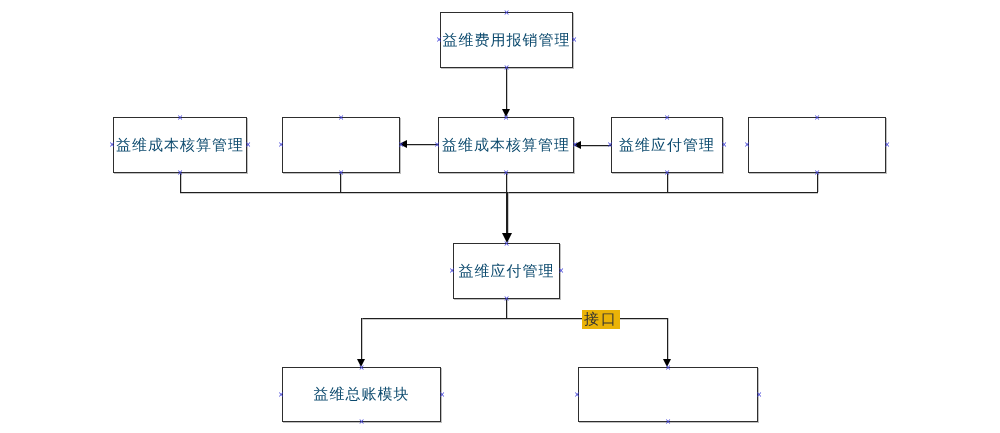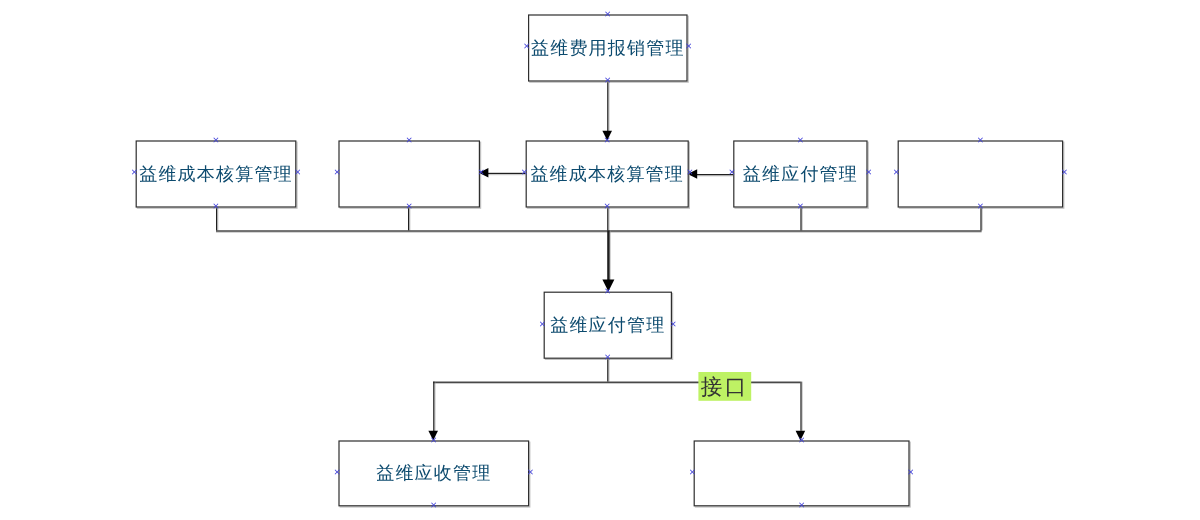--- a/index.html
+++ b/index.html
@@ -30,21 +30,21 @@
   .lh { height:1px; box-shadow:0 1px 0 rgba(150,150,150,.5); }
   .lv { width:1px;  box-shadow:1px 0 0 rgba(150,150,150,.5); }
   .lv.thick { width:2px; }
   
   .ah { position:absolute; width:0; height:0; border-style:solid; }
   .ah-down     { border-width:8px 4px 0 4px;  border-color:#000 transparent transparent transparent; }
   .ah-down-big { border-width:10px 5px 0 5px; border-color:#000 transparent transparent transparent; }
   .ah-left     { border-width:4px 8px 4px 0;  border-color:transparent #000 transparent transparent; }
   
   .edge-label {
-    position:absolute; font-size:18px; color:#333333; background:#bef264;
+    position:absolute; font-size:15px; color:#333333; background:#eab308;
     padding:0 2px; letter-spacing:2px; z-index:3;
   }
 </style>
 </head>
 <body>
 
 <div class="canvas">
 
   <div class="ln lv" style="left:506px;top:68px;height:43px"></div>
   <div class="ah ah-down" style="left:502px;top:109px"></div>
@@ -124,21 +124,21 @@
 
   <div class="box" style="left:453px;top:243px;width:107px;height:56px">
     <span class="lbl">益维应付管理</span>
     <i class="hd t">×</i>
     <i class="hd r">×</i>
     <i class="hd b">×</i>
     <i class="hd l">×</i>
   </div>
 
   <div class="box" style="left:282px;top:367px;width:159px;height:55px">
-    <span class="lbl">益维应收管理</span>
+    <span class="lbl">益维总账模块</span>
     <i class="hd t">×</i>
     <i class="hd r">×</i>
     <i class="hd b">×</i>
     <i class="hd l">×</i>
   </div>
 
   <div class="box" style="left:578px;top:367px;width:180px;height:55px">
     <i class="hd t">×</i>
     <i class="hd r">×</i>
     <i class="hd b">×</i>

